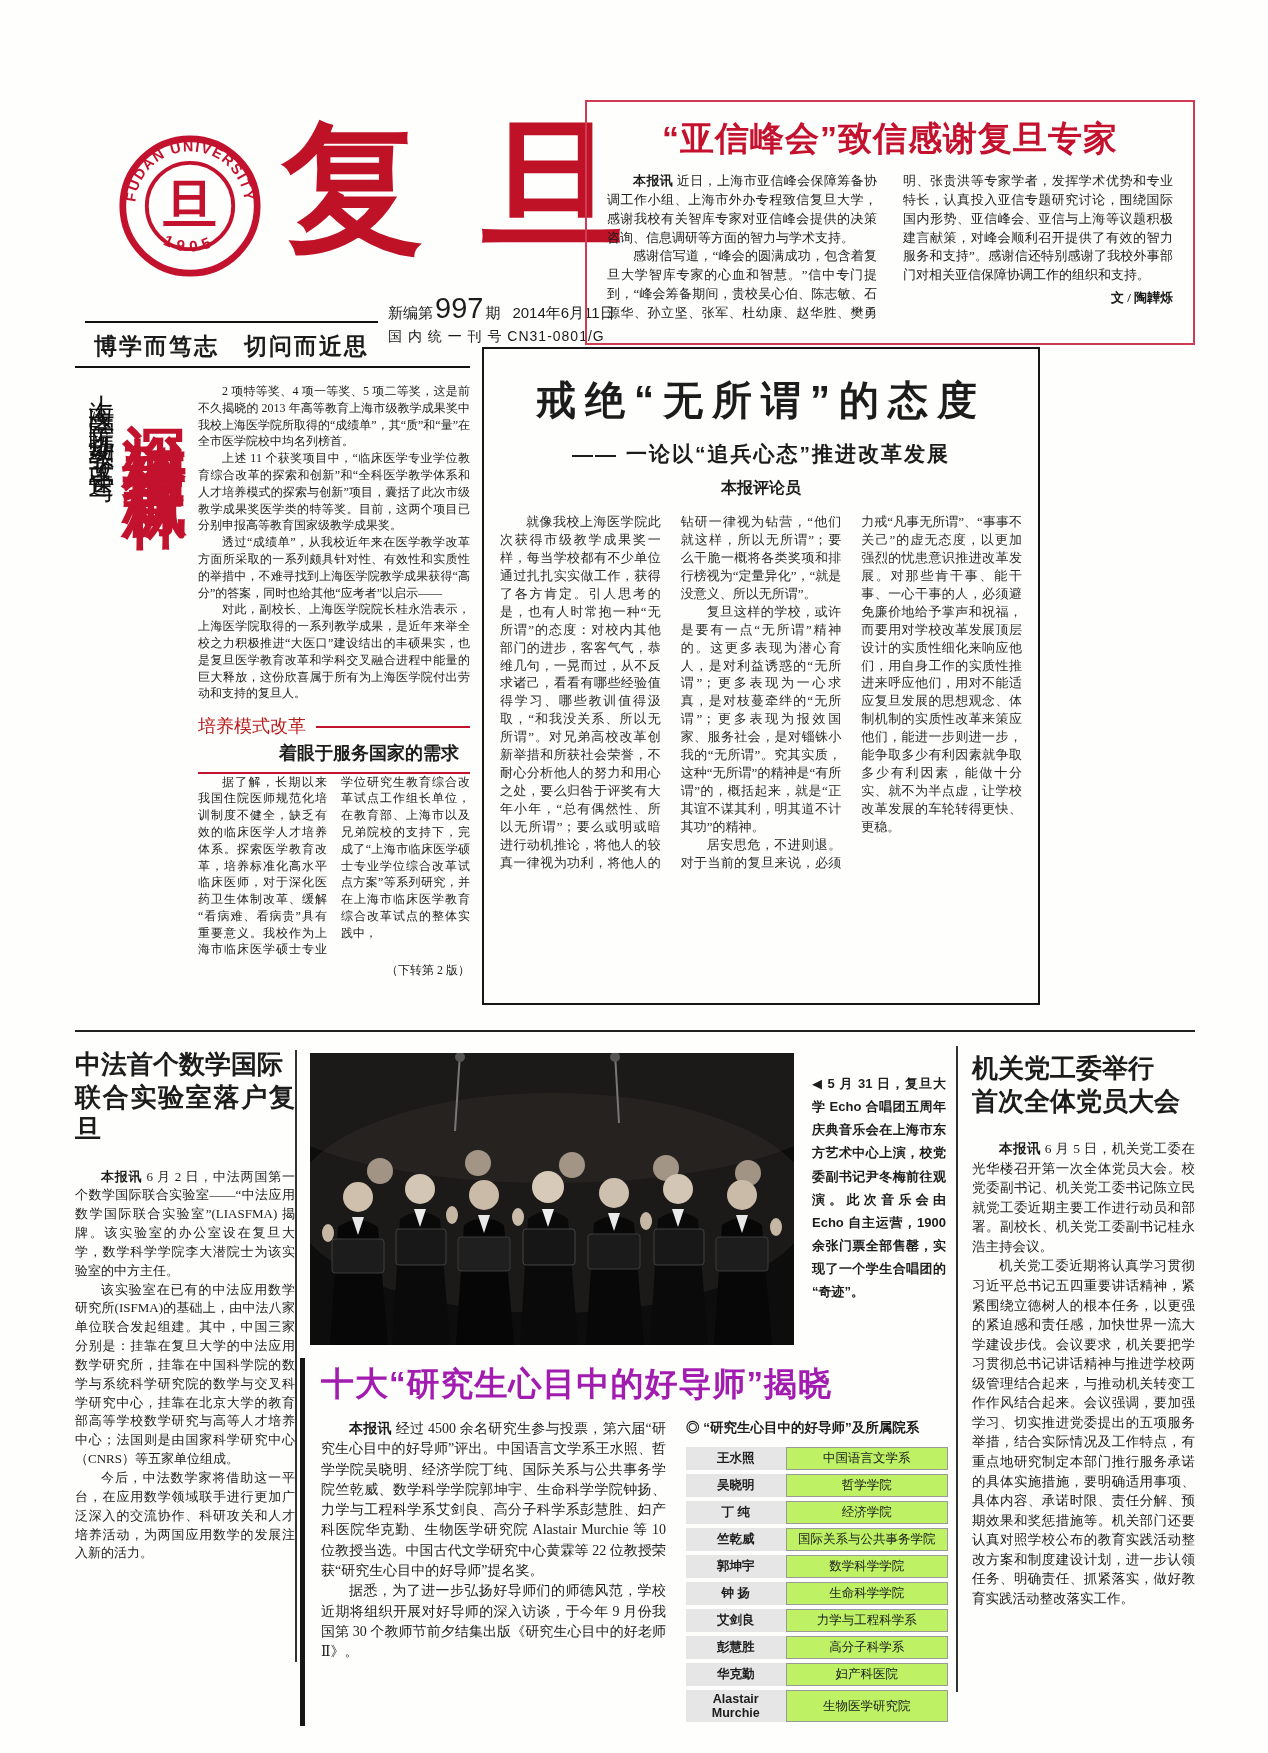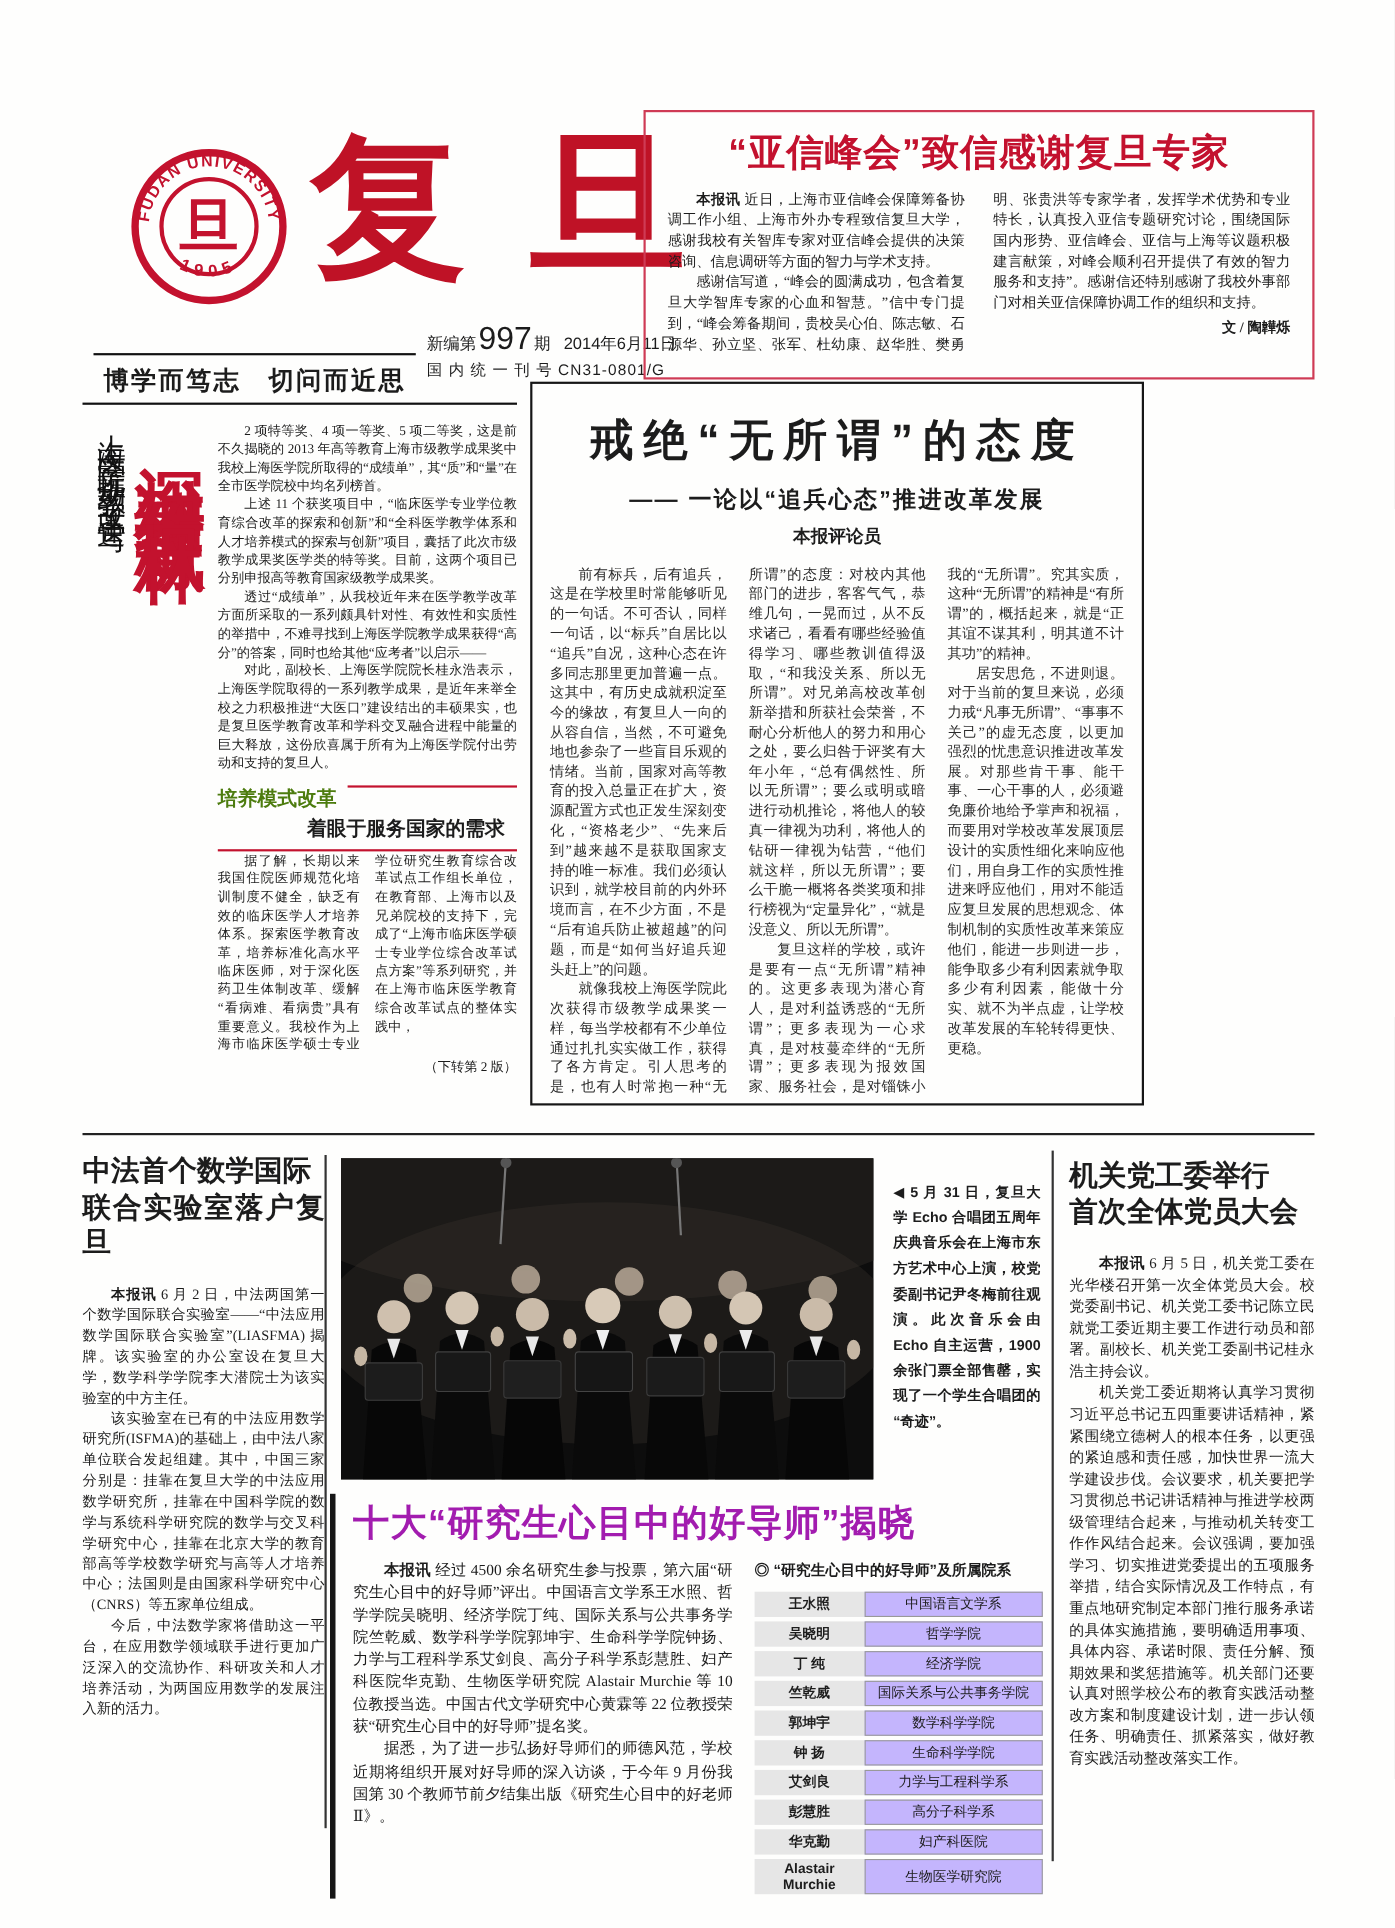--- a/index.html
+++ b/index.html
@@ -35,21 +35,21 @@
   .asia-body p{margin-bottom:0;}
   .asia-byline{font-size:13px;margin-top:4px;}
 
   
   .kicker{left:84px;top:374px;height:480px;writing-mode:vertical-rl;font-size:26px;
           letter-spacing:7px;font-weight:500;color:#111;}
   .vhead{left:112px;top:374px;height:600px;writing-mode:vertical-rl;font-size:64px;font-weight:bold;
          color:#c3122e;font-family:"Liberation Sans","DejaVu Sans",sans-serif;letter-spacing:10px;}
   .med{left:198px;top:383px;width:272px;font-size:12px;line-height:1.4;}
   .med p{margin-bottom:0;}
-  .sec-label{display:flex;color:#4d7c0f;font-weight:bold;font-size:18px;
+  .sec-label{display:flex;align-items:center;color:#b91c1c;font-weight:normal;font-size:18px;
              font-family:"Liberation Sans",sans-serif;margin:12px 0 2px;}
   .sec-label::after{content:"";flex:1;border-top:2px solid #c3122e;margin-left:10px;}
   .sec-sub{font-weight:bold;font-size:18px;font-family:"Liberation Sans",sans-serif;
            text-align:center;padding-left:70px;border-bottom:2px solid #c3122e;
            padding-bottom:5px;margin-bottom:8px;text-indent:0;}
   .twocol{column-count:2;column-gap:14px;}
   .turn{text-align:right;text-indent:0;margin-top:4px;}
 
   
   .edit-box{left:482px;top:347px;width:558px;height:658px;border:2px solid #161616;
@@ -85,21 +85,21 @@
   .mentors-flex{display:flex;gap:20px;}
   .mentors-body{width:345px;font-size:14px;line-height:1.45;}
   .mentors-body p{margin-bottom:0;}
   .mentors-table-wrap{flex:1;}
   .table-title{font-size:13.5px;font-weight:bold;font-family:"Liberation Sans",sans-serif;
                margin-bottom:6px;}
   .mentor-table{width:100%;border-collapse:separate;border-spacing:0 4px;}
   .mentor-table td{font-size:12.5px;text-align:center;padding:2px 4px;height:17px;}
   .mname{width:38%;background:#e6e6e6;font-weight:bold;
          font-family:"Liberation Sans",sans-serif;}
-  .mdept{border:1px solid #999;background:#c4b5fd;}
+  .mdept{border:1px solid #999;background:#bef264;}
 </style>
 </head>
 <body>
 
 <div class="page">
 
   <div class="abs seal">
     <svg viewBox="0 0 150 150" width="144" height="146" aria-hidden="true">
       <circle cx="75" cy="75" r="70" fill="none" stroke="#c3122e" stroke-width="7"></circle>
       <circle cx="75" cy="75" r="45" fill="none" stroke="#c3122e" stroke-width="4"></circle>
@@ -161,21 +161,20 @@
       <p class="indent">据了解，长期以来我国住院医师规范化培训制度不健全，缺乏有效的临床医学人才培养体系。探索医学教育改革，培养标准化高水平临床医师，对于深化医药卫生体制改革、缓解“看病难、看病贵”具有重要意义。我校作为上海市临床医学硕士专业学位研究生教育综合改革试点工作组长单位，在教育部、上海市以及兄弟院校的支持下，完成了“上海市临床医学硕士专业学位综合改革试点方案”等系列研究，并在上海市临床医学教育综合改革试点的整体实践中，</p>
     </div>
     <p class="turn">（下转第 2 版）</p>
   </div>
 
   <div class="abs edit-box">
     <div class="edit-head">戒绝“无所谓”的态度</div>
     <div class="edit-sub">—— 一论以“追兵心态”推进改革发展</div>
     <div class="edit-by">本报评论员</div>
     <div class="edit-body">
-      <p class="indent">前有标兵，后有追兵，这是在学校里时常能够听见的一句话。不可否认，同样一句话，以“标兵”自居比以“追兵”自况，这种心态在许多同志那里更加普遍一点。这其中，有历史成就积淀至今的缘故，有复旦人一向的从容自信，当然，不可避免地也参杂了一些盲目乐观的情绪。当前，国家对高等教育的投入总量正在扩大，资源配置方式也正发生深刻变化，“资格老少”、“先来后到”越来越不是获取国家支持的唯一标准。我们必须认识到，就学校目前的内外环境而言，在不少方面，不是“后有追兵防止被超越”的问题，而是“如何当好追兵迎头赶上”的问题。</p>
       <p class="indent">就像我校上海医学院此次获得市级教学成果奖一样，每当学校都有不少单位通过扎扎实实做工作，获得了各方肯定。引人思考的是，也有人时常抱一种“无所谓”的态度：对校内其他部门的进步，客客气气，恭维几句，一晃而过，从不反求诸己，看看有哪些经验值得学习、哪些教训值得汲取，“和我没关系、所以无所谓”。对兄弟高校改革创新举措和所获社会荣誉，不耐心分析他人的努力和用心之处，要么归咎于评奖有大年小年，“总有偶然性、所以无所谓”；要么或明或暗进行动机推论，将他人的较真一律视为功利，将他人的钻研一律视为钻营，“他们就这样，所以无所谓”；要么干脆一概将各类奖项和排行榜视为“定量异化”，“就是没意义、所以无所谓”。</p>
       <p class="indent">复旦这样的学校，或许是要有一点“无所谓”精神的。这更多表现为潜心育人，是对利益诱惑的“无所谓”；更多表现为一心求真，是对枝蔓牵绊的“无所谓”；更多表现为报效国家、服务社会，是对锱铢小我的“无所谓”。究其实质，这种“无所谓”的精神是“有所谓”的，概括起来，就是“正其谊不谋其利，明其道不计其功”的精神。</p>
       <p class="indent">居安思危，不进则退。对于当前的复旦来说，必须力戒“凡事无所谓”、“事事不关己”的虚无态度，以更加强烈的忧患意识推进改革发展。对那些肯干事、能干事、一心干事的人，必须避免廉价地给予掌声和祝福，而要用对学校改革发展顶层设计的实质性细化来响应他们，用自身工作的实质性推进来呼应他们，用对不能适应复旦发展的思想观念、体制机制的实质性改革来策应他们，能进一步则进一步，能争取多少有利因素就争取多少有利因素，能做十分实、就不为半点虚，让学校改革发展的车轮转得更快、更稳。</p>
     </div>
   </div>
 
   <div class="abs rule-page"></div>
   <div class="abs vline1"></div>
   <div class="abs vline2"></div>
 

